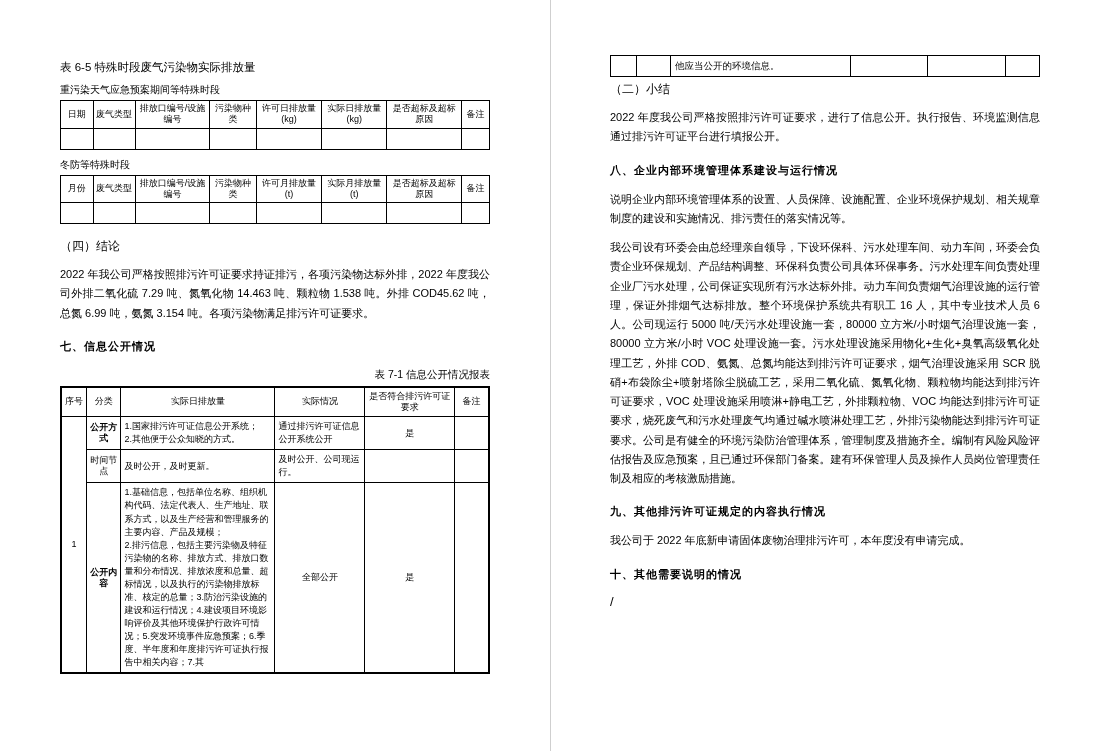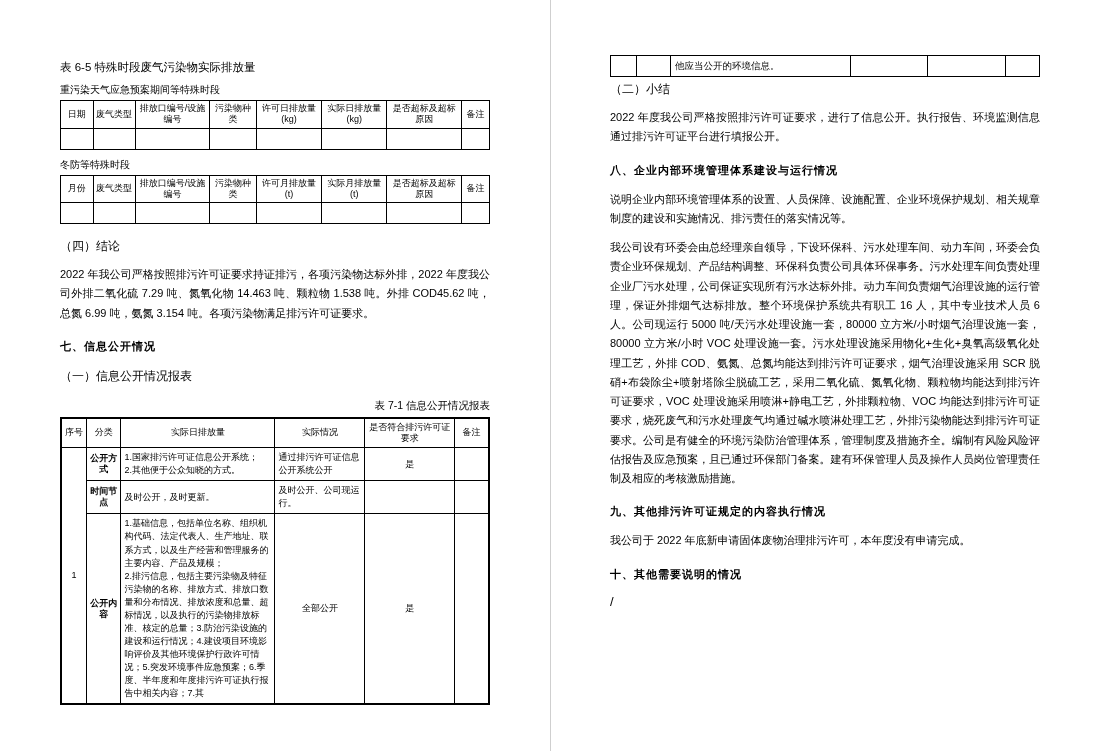--- a/index.html
+++ b/index.html
@@ -199,21 +199,20 @@
       </tbody>
         </table>
     </div>
 
     <div class="h-sub">（四）结论</div>
 
     <p class="para">2022 年我公司严格按照排污许可证要求持证排污，各项污染物达标外排，2022 年度我公司外排二氧化硫 7.29 吨、氮氧化物 14.463 吨、颗粒物 1.538 吨。外排 COD45.62 吨，总氮 6.99 吨，氨氮 3.154 吨。各项污染物满足排污许可证要求。</p>
 
     <div class="h-sec">七、信息公开情况</div>
 
-    <div class="h-sub">（一）信息公开情况报表</div>
 
     <div class="caption-center mt14">表 7-1  信息公开情况报表</div>
 
     <table class="t71 t71-outer">
       <tbody>
           <tr>
         <td class="hd" style="width:6%">序号</td>
         <td class="hd" style="width:8%">分类</td>
         <td class="hd" style="width:36%">实际日排放量</td>
         <td class="hd" style="width:21%">实际情况</td>
@@ -223,21 +222,21 @@
       <tr>
         <td class="c" rowspan="3">1</td>
         <td class="c" style="font-weight:bold">公开方式</td>
         <td class="l" style="white-space:pre-line">1.国家排污许可证信息公开系统；
 2.其他便于公众知晓的方式。</td>
         <td class="l">通过排污许可证信息公开系统公开</td>
         <td class="c">是</td>
         <td class="c"></td>
       </tr>
       <tr>
-        <td class="c" style="font-weight:bold">时间节点</td>
+        <td class="c" style="font-weight:normal">时间节点</td>
         <td class="l">及时公开，及时更新。</td>
         <td class="l">及时公开、公司现运行。</td>
         <td class="c"></td>
         <td class="c"></td>
       </tr>
       <tr>
         <td class="c" style="font-weight:bold">公开内容</td>
         <td class="l" style="white-space:pre-line">1.基础信息，包括单位名称、组织机构代码、法定代表人、生产地址、联系方式，以及生产经营和管理服务的主要内容、产品及规模；
 2.排污信息，包括主要污染物及特征污染物的名称、排放方式、排放口数量和分布情况、排放浓度和总量、超标情况，以及执行的污染物排放标准、核定的总量；3.防治污染设施的建设和运行情况；4.建设项目环境影响评价及其他环境保护行政许可情况；5.突发环境事件应急预案；6.季度、半年度和年度排污许可证执行报告中相关内容；7.其</td>
         <td class="c">全部公开</td>

